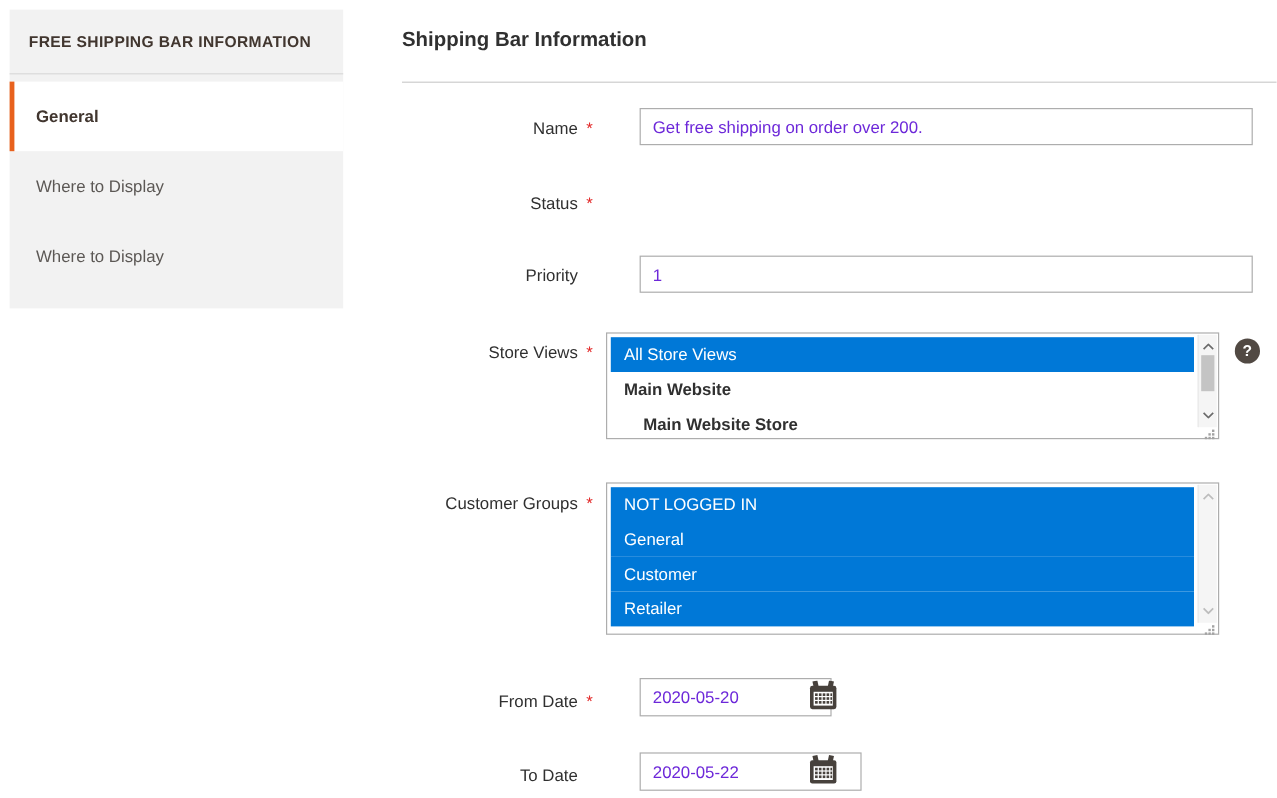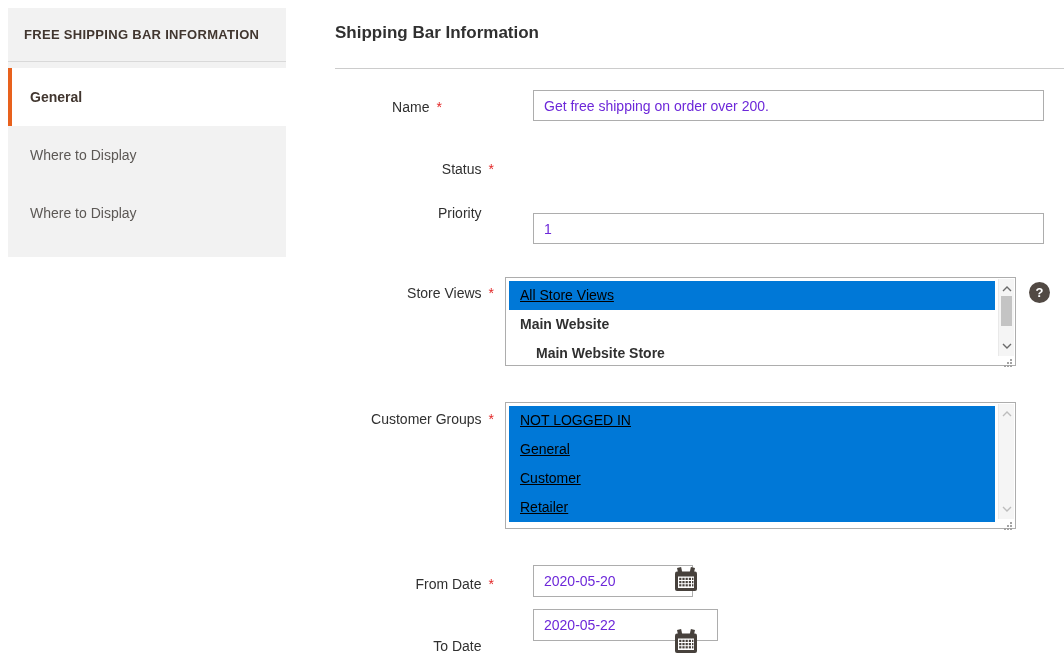--- a/index.html
+++ b/index.html
@@ -57,21 +57,21 @@
     width:0; height:0; border-left:4px solid transparent;
     border-right:4px solid transparent; border-top:5px solid #555250;
   }
 
   
   .multiselect {
     position:absolute; left:505px; width:511px; border:1px solid #adadad; background:#fff;
   }
   .ms-options { position:absolute; top:3px; left:3px; right:20px; }
   .ms-opt { height:29px; line-height:29px; padding-left:11px; font-size:14px; color:#303030; cursor:pointer; white-space:nowrap; overflow:hidden; }
-  .ms-opt.sel { background:#0078d7; color:#000000;text-decoration:underline; }
+  .ms-opt.sel { background:#0078d7; color:#ffffff; }
   .ms-opt.bold { font-weight:700; }
   .ms-opt.indent { padding-left:27px; }
 
   .vscroll {
     position:absolute; top:1px; right:1px; bottom:9px; width:16px;
     background:#f5f5f5; border-left:1px solid #e9e9e9;
   }
   .vs-up, .vs-down { position:absolute; left:0; width:15px; height:14px; display:flex; align-items:center; justify-content:center; cursor:pointer; }
   .vs-up { top:3px; } .vs-down { bottom:3px; }
   .vs-thumb { position:absolute; left:2px; right:2px; top:17px; height:30px; background:#c4c4c4; cursor:grab; }
@@ -103,30 +103,30 @@
       </div>
       <div class="sb-item">
         <span>Where to Display</span>
       </div>
     </div>
   </div>
 
   <div class="main-title">Shipping Bar Information</div>
   <div class="title-rule"></div>
 
-  <div class="row-label" style="top:97px;text-align:center;">
+  <div class="row-label" style="top:97px;">
     <span>Name</span><span class="req">*</span>
   </div>
   <input class="tinput" style="top: 90px; width: 511px;" value="Get free shipping on order over 200.">
 
   <div class="row-label" style="top:159px;">
     <span>Status</span><span class="req">*</span>
   </div>
 
-  <div class="row-label" style="top:203px;">
+  <div class="row-label" style="top:219px;">
     <span>Priority</span><span class="req ghost">*</span>
   </div>
   <input class="tinput" style="top: 213px; width: 511px;" value="1">
 
   <div class="row-label" style="top:283px;">
     <span>Store Views</span><span class="req">*</span>
   </div>
   <div class="multiselect" style="top:277px; height:89px;">
     <div class="ms-options">
       <div class="ms-opt sel">All Store Views</div>
@@ -221,21 +221,21 @@
           <rect x="11.6" y="17.2" width="2.2" height="2.2"></rect>
           <rect x="14.8" y="17.2" width="2.2" height="2.2"></rect>
           <rect x="18" y="17.2" width="1.4" height="2.2"></rect>
       </g>
     </svg>
   </button>
 
   <div class="row-label" style="top:636px;">
     <span>To Date</span><span class="req ghost">*</span>
   </div>
-  <input class="tinput" style="top: 609px; width: 185px; height: 32px;" value="2020-05-22">
+  <input class="tinput" style="top: 627px; width: 185px; height: 32px;" value="2020-05-22">
   <button class="cal-btn" style="top:629px;">
     <svg width="24" height="26" viewBox="0 0 24 26">
       <rect x="3.5" y="0.5" width="4.2" height="5.5" fill="#47413c" transform="rotate(-12 5.5 3)"></rect>
       <rect x="16.3" y="0.5" width="4.2" height="5.5" fill="#47413c" transform="rotate(12 18.5 3)"></rect>
       <rect x="1" y="4.5" width="22" height="19.5" rx="2" fill="#47413c"></rect>
       <rect x="4" y="9.5" width="16" height="11.5" fill="#ffffff"></rect>
       <g fill="#47413c">
         <rect x="5.2" y="10.8" width="2.2" height="2.2"></rect>
           <rect x="8.4" y="10.8" width="2.2" height="2.2"></rect>
           <rect x="11.6" y="10.8" width="2.2" height="2.2"></rect>

